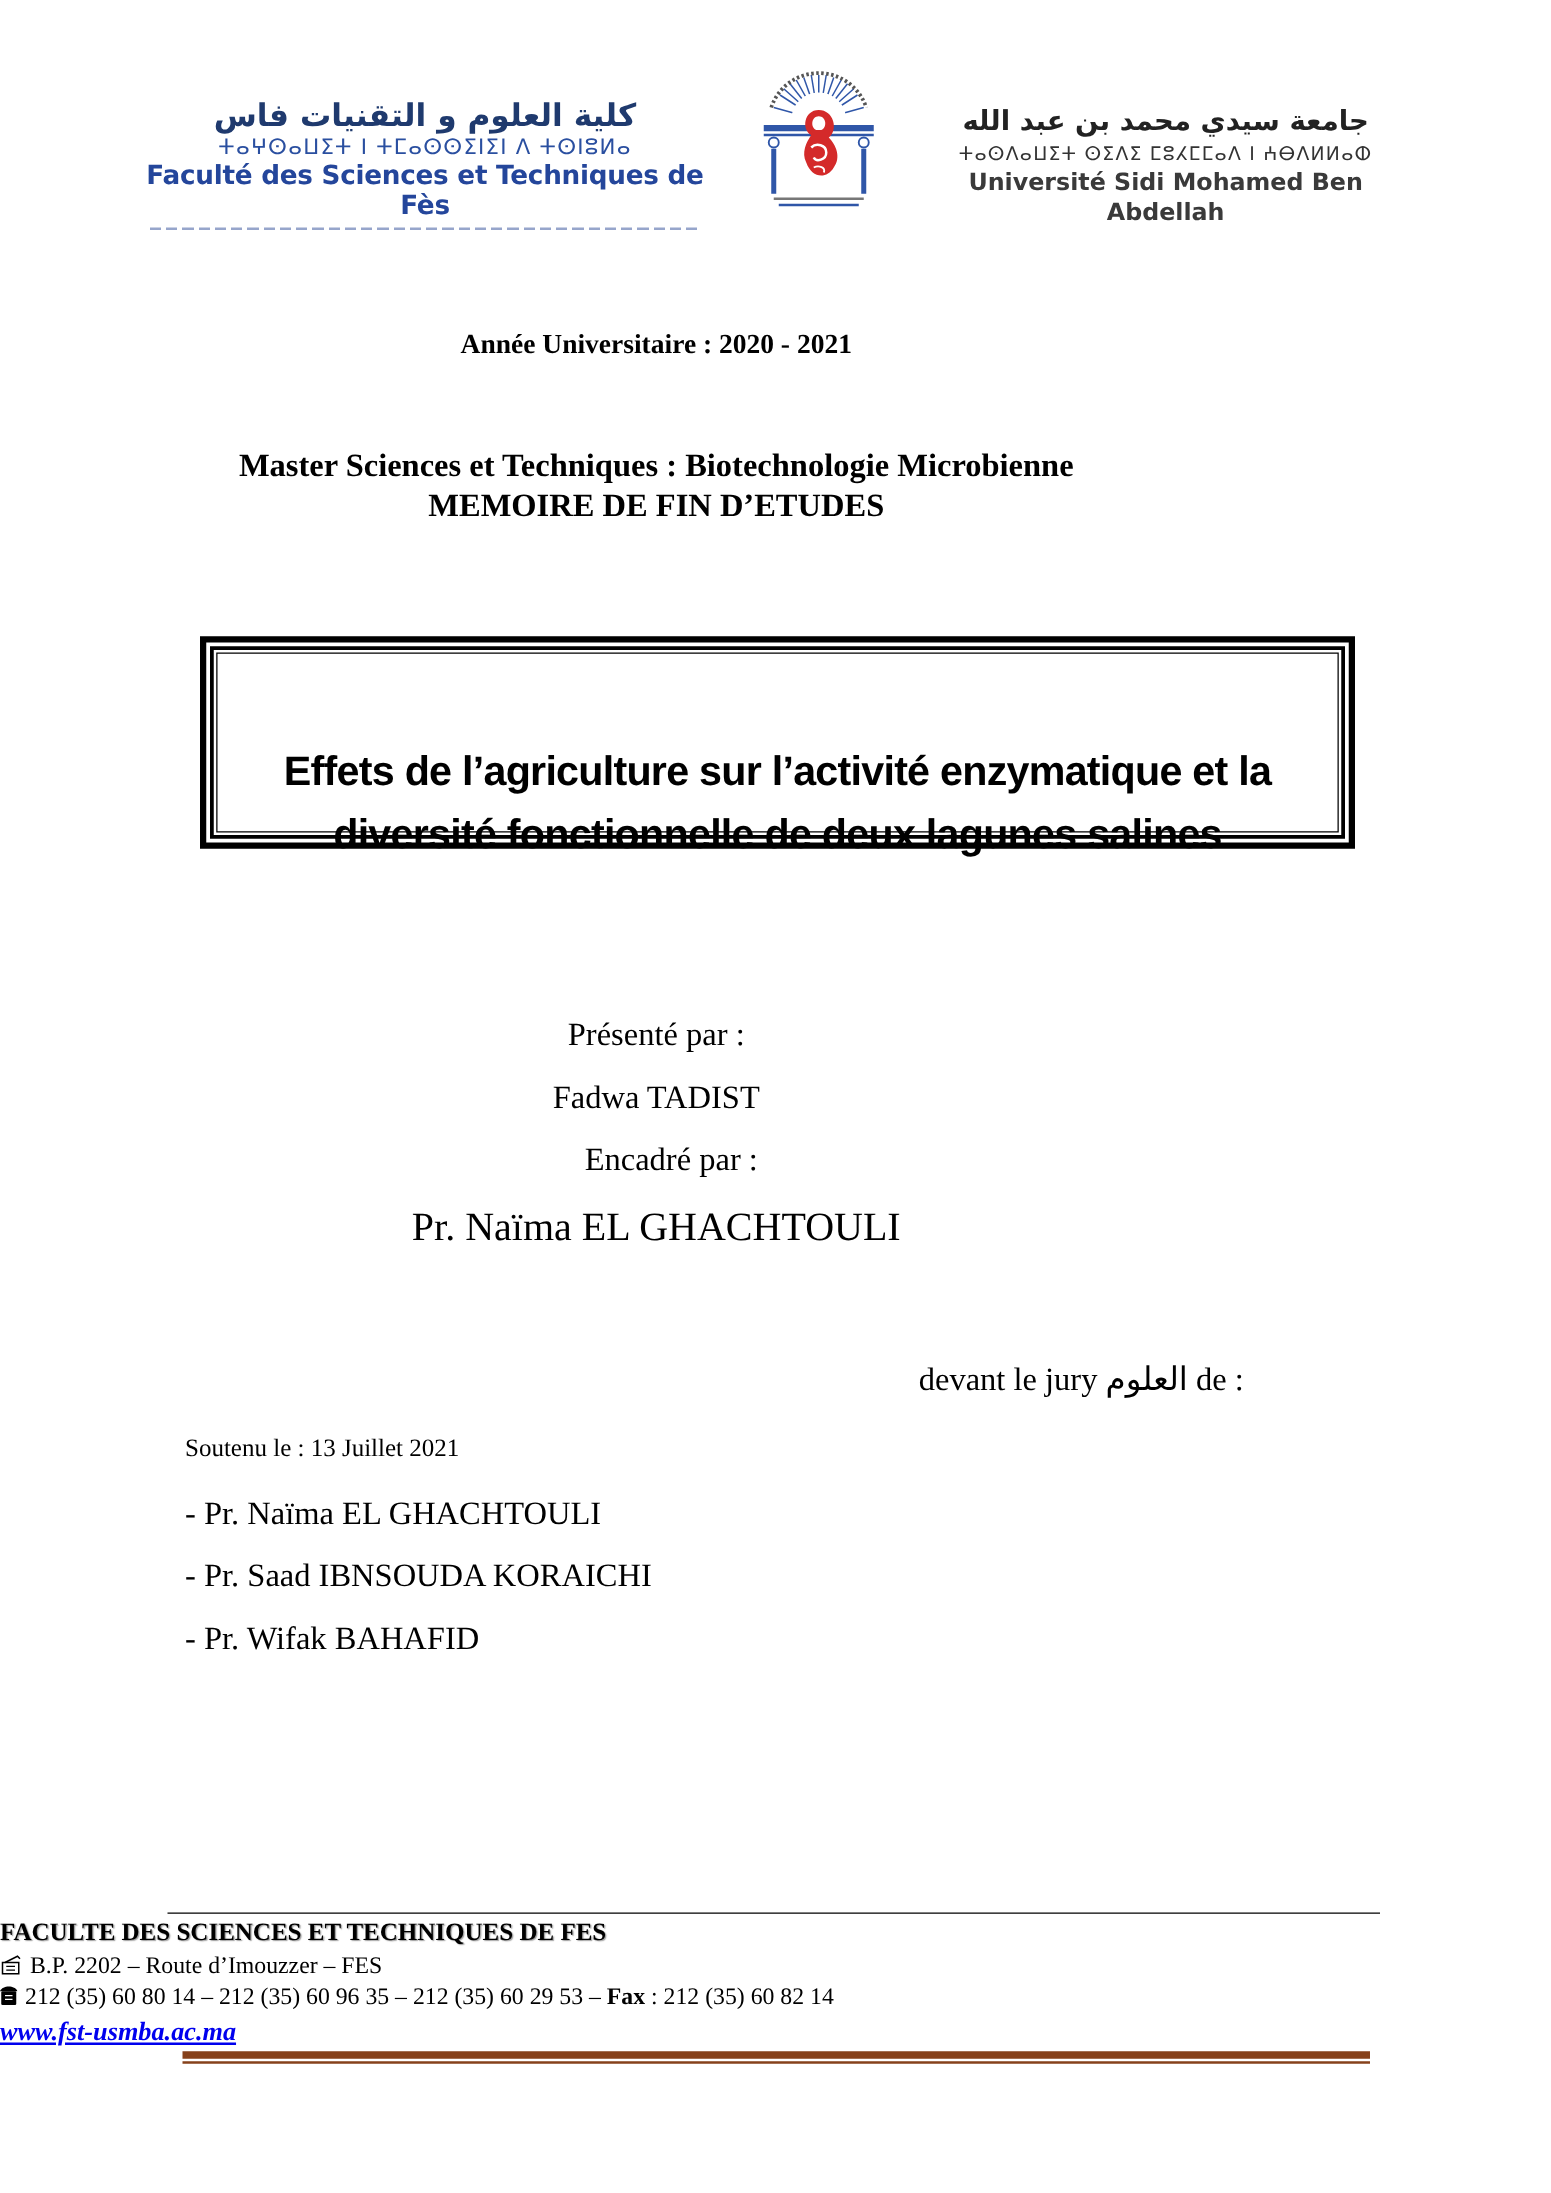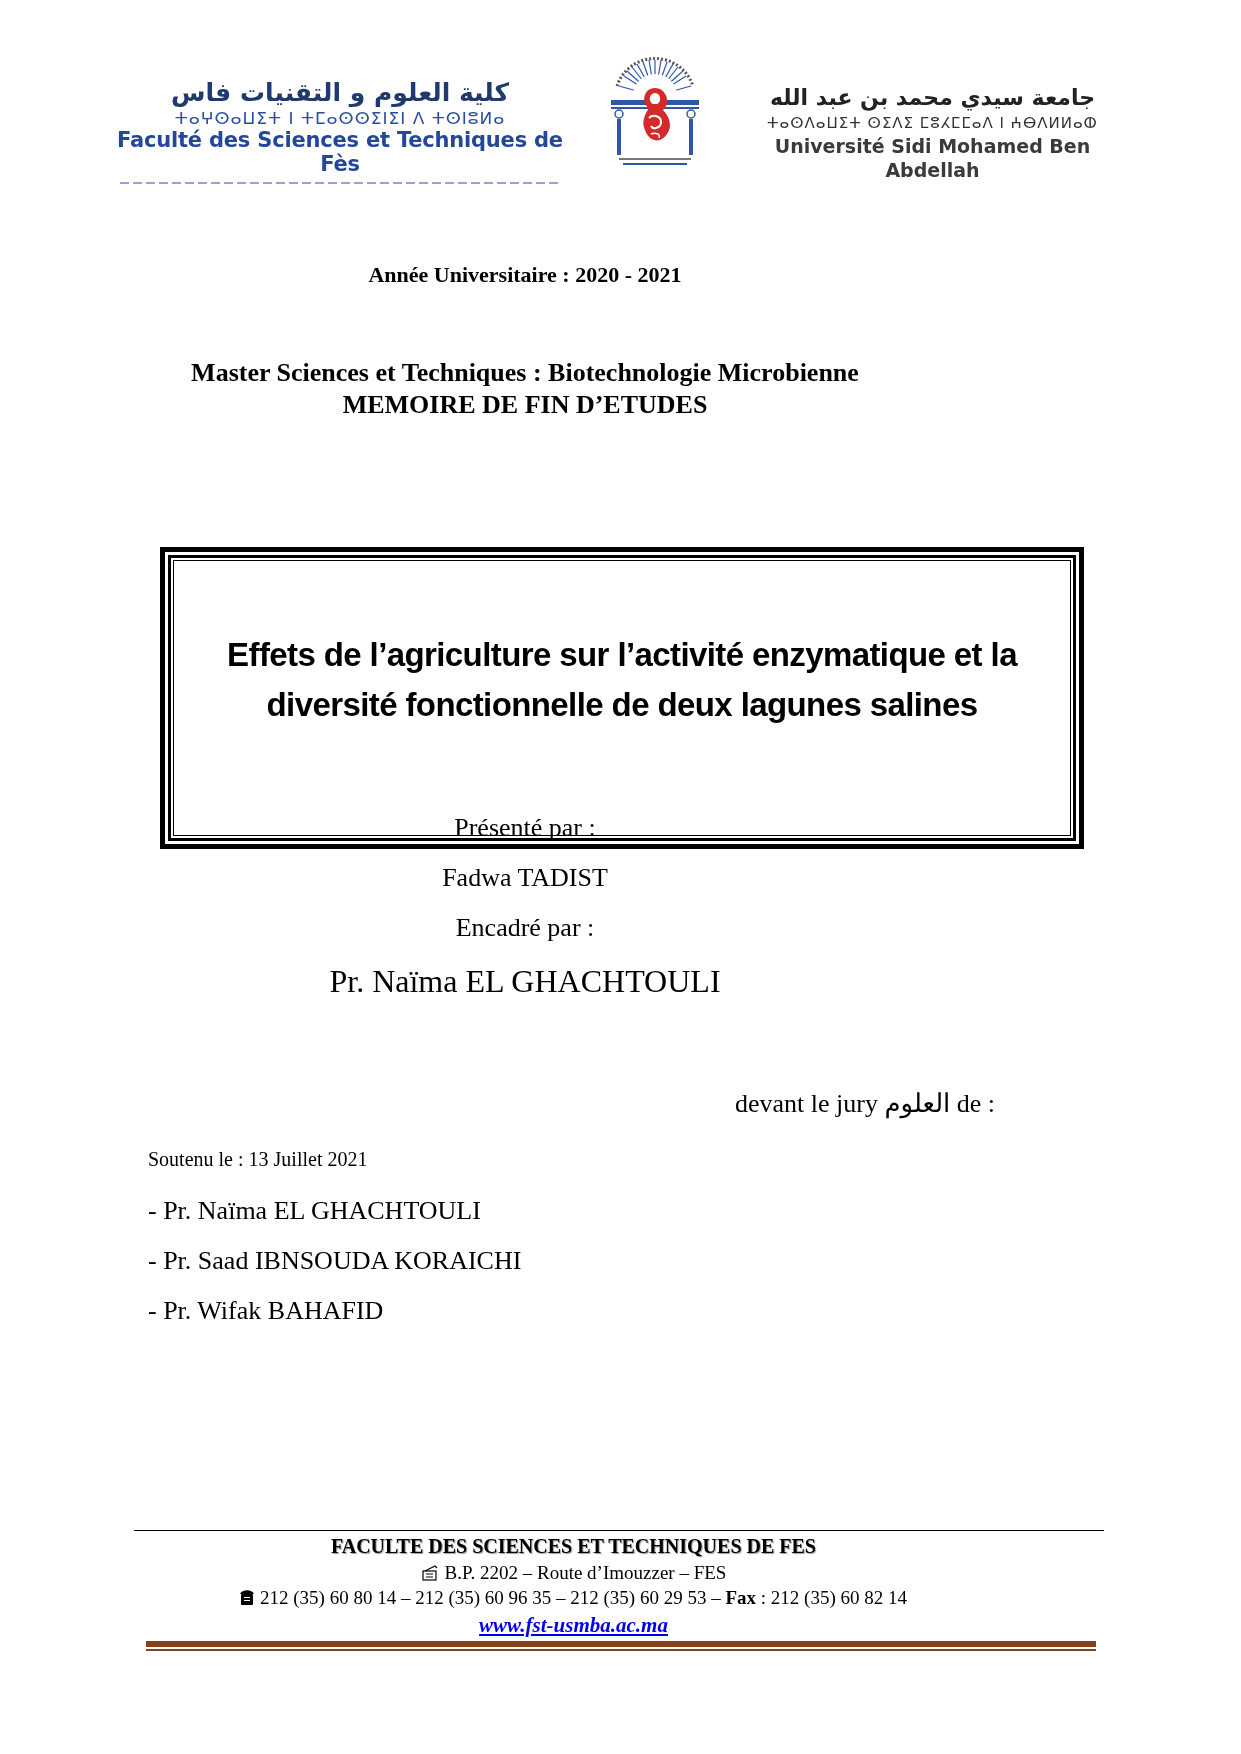--- a/index.html
+++ b/index.html
@@ -21,44 +21,44 @@
   .usmba-arabic { font-family: "DejaVu Sans", sans-serif; font-size: 22px; font-weight: bold; color: #222; line-height: 28px; direction: rtl; }
   .usmba-tifinagh { font-family: "DejaVu Sans", sans-serif; font-size: 15px; color: #333; line-height: 22px; letter-spacing: 1px; }
   .usmba-latin { font-family: "DejaVu Sans", sans-serif; font-size: 19px; font-weight: bold; color: #3a3a3a; line-height: 24px; }
 
   
   .center-text { left: 0; width: 1050px; text-align: center; }
   .year { top: 262px; font-size: 22px; font-weight: bold; }
   .master { top: 357px; font-size: 26px; font-weight: bold; line-height: 32px; }
 
   
-  .title-box { left: 160px; top: 547px; width: 924px; height: 302px;
+  .title-box { left: 160px; top: 509px; width: 924px; height: 170px;
                border: 5px solid #000; box-sizing: border-box; }
   .title-box-inner { position: absolute; left: 3px; top: 3px; right: 3px; bottom: 3px;
                      border: 3px solid #000; }
   .title-box-inner2 { position: absolute; left: 2px; top: 2px; right: 2px; bottom: 2px; border: 1px solid #000; }
   .thesis-title { position: absolute; left: 0; right: 0; top: 78px; text-align: center;
                   font-family: "Liberation Sans", "DejaVu Sans", sans-serif; font-weight: bold;
                   font-size: 33px; line-height: 50px; letter-spacing: -0.6px; }
 
   
   .presented-label { top: 813px; font-size: 26px; }
   .student { top: 863px; font-size: 26px; }
-  .supervised-label { top: 913px; font-size: 26px; }
+  .supervised-label { top: 913px; font-size: 26px; padding-left: 12px; }
   .supervisor { top: 963px; font-size: 32px; }
 
   .defense-date { left: 148px; top: 1148px; font-size: 20px; }
   .jury-intro { left: 735px; top: 1088px; font-size: 26px; }
 
   .jury-list { left: 148px; top: 1186px; margin: 0; padding: 0; list-style: none; }
   .jury-list li { font-size: 26px; line-height: 50px; font-family: Liberation Serif, serif; }
 
   
   .footer-rule { left: 134px; top: 1530px; width: 970px; height: 0; border-top: 1.5px solid #000; }
-  .footer-block { left: 0; width: 1147px; text-align: center; }
+  .footer-block { left: 0; width: 1147px; }
   .footer-org { top: 1535px; font-size: 20px; font-weight: bold; text-shadow: 1px 1px 1px #999; }
   .footer-address { top: 1562px; font-size: 19px; }
   .footer-phones { top: 1587px; font-size: 19px; }
   .footer-link { top: 1613px; font-size: 21px; font-weight: bold; font-style: italic; color: #0000ee; text-decoration: underline; }
   .icon-inline { display: inline-block; margin-right: 6px; vertical-align: -2px; }
   .bottom-rule-thick { left: 146px; top: 1641px; width: 950px; height: 6px; background: #86411b; }
   .bottom-rule-thin { left: 146px; top: 1649px; width: 950px; height: 2px; background: #86411b; }
 </style>
 </head>
 <body>

